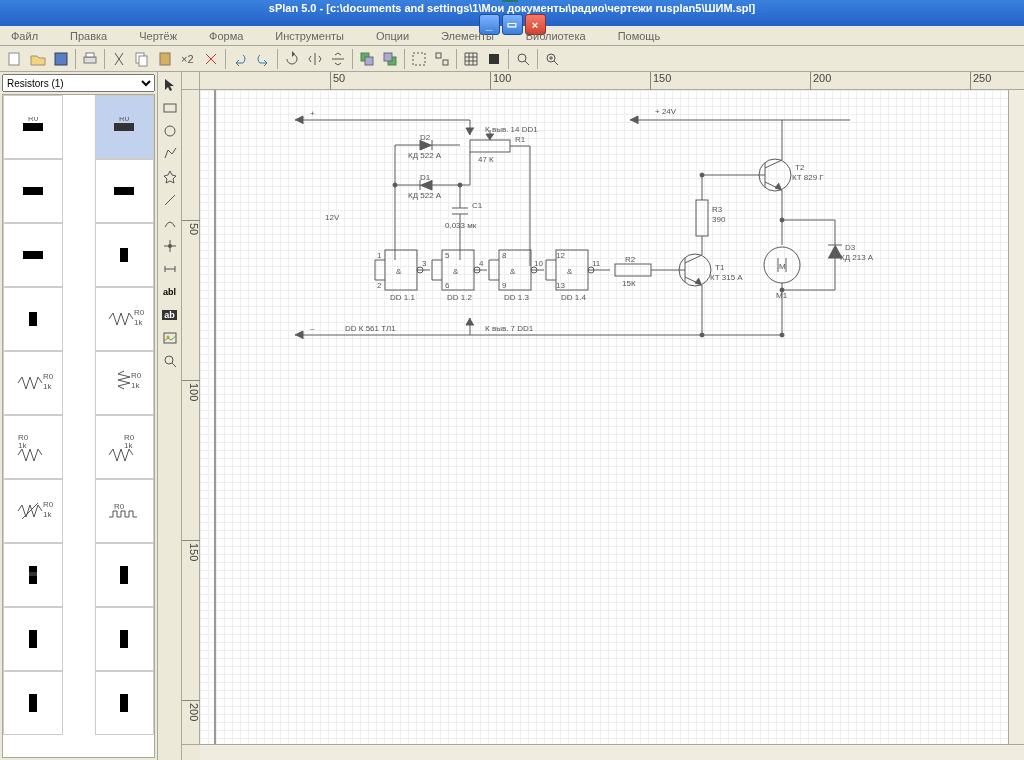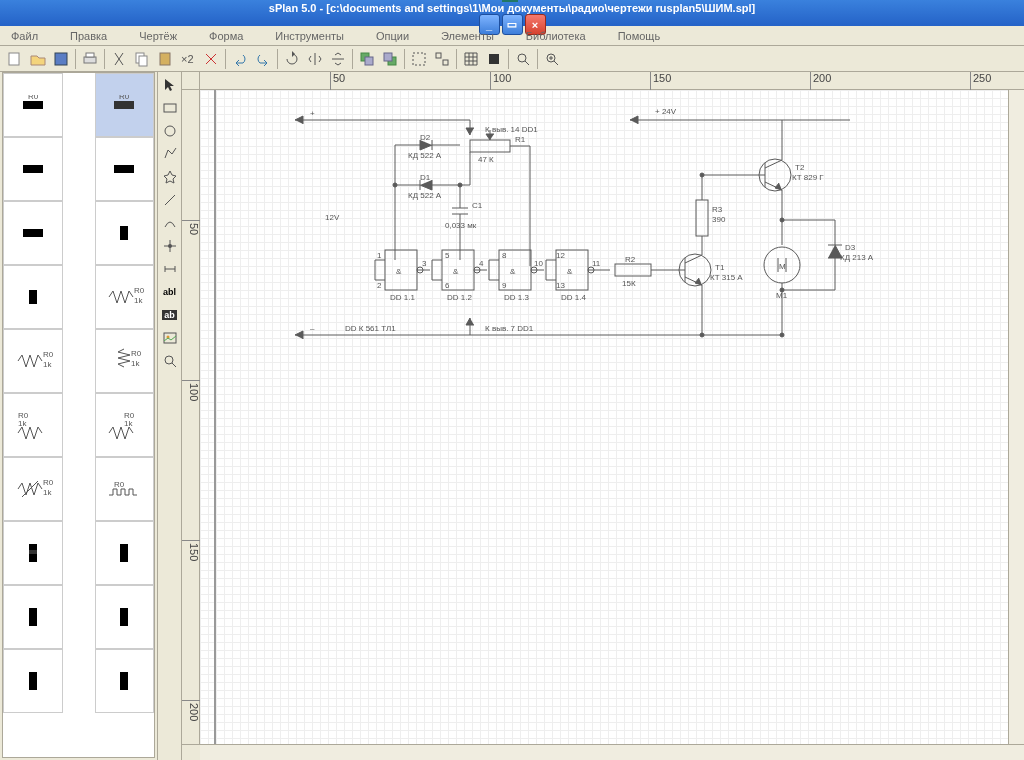--- a/index.html
+++ b/index.html
@@ -207,20 +207,25 @@
   <div class="tbtn">
       <svg class="ticon">
         <circle cx="7" cy="7" r="4" fill="none" stroke="#555"></circle>
         <path d="M10 10l4 4M5 7h4M7 5v4" stroke="#555"></path>
       </svg>
     </div>
 </div>
 
 <div class="main">
   <div class="sidebar">
+    <div class="libsel">
+      <select>
+        <option>Resistors (1)</option>
+      </select>
+    </div>
     <div class="libgrid">
       <div class="librow">
           <div class="libcell">
             <svg width="50" height="20">
               <line x1="5" y1="10" x2="15" y2="10"></line>
               <rect x="15" y="6" width="20" height="8"></rect>
               <line x1="35" y1="10" x2="45" y2="10"></line>
               <text x="20" y="4" class="schtxt" font-size="6">R0</text>
             </svg>
           </div>

